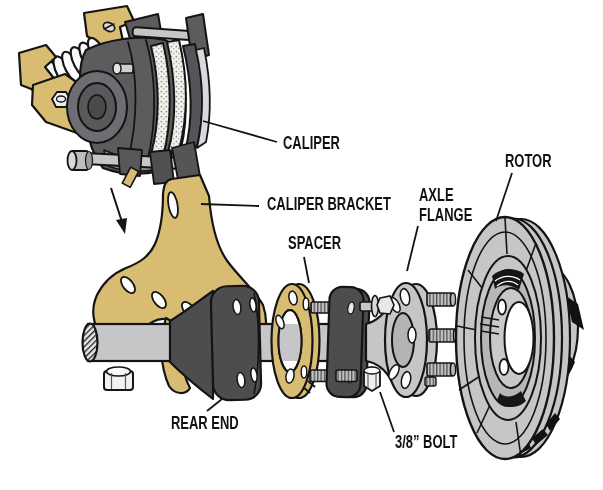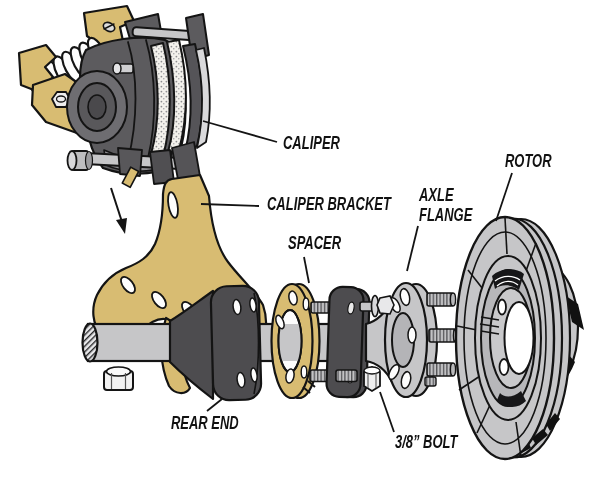--- a/index.html
+++ b/index.html
@@ -1,17 +1,17 @@
 <!DOCTYPE html>
 <html style="--c-gold: #D8BC72; --c-light-gray: #C6C6C8; --c-dark-gray: #4D4C4F; --c-mid-gray: #5C5B5E; --c-outline: #141414; --c-background: #FFFFFF;"><head>
 <meta charset="utf-8">
 <style>
   html,body{margin:0;padding:0;background:#fff;}
   .stage{position:relative;width:603px;height:490px;background:var(--c-background,#fff);overflow:hidden;
-         font-family:"Liberation Sans", sans-serif;font-style:italic;}
+         font-family:"Liberation Sans", sans-serif;}
   .stage svg{position:absolute;left:0;top:0;}
   .lbl{position:absolute;font-weight:bold;font-size:18px;line-height:18px;color:#111;
        letter-spacing:0;white-space:nowrap;transform:scaleX(.72);transform-origin:0 0;}
   .lbl.two{line-height:20px;}
   
   .f-gold{fill:var(--c-gold,#D8BC72);}
   .f-lgray{fill:var(--c-light-gray,#C6C6C8);}
   .f-dgray{fill:var(--c-dark-gray,#4D4C4F);}
   .f-mgray{fill:var(--c-mid-gray,#5C5B5E);}
   .f-white{fill:#FDFDFD;}

